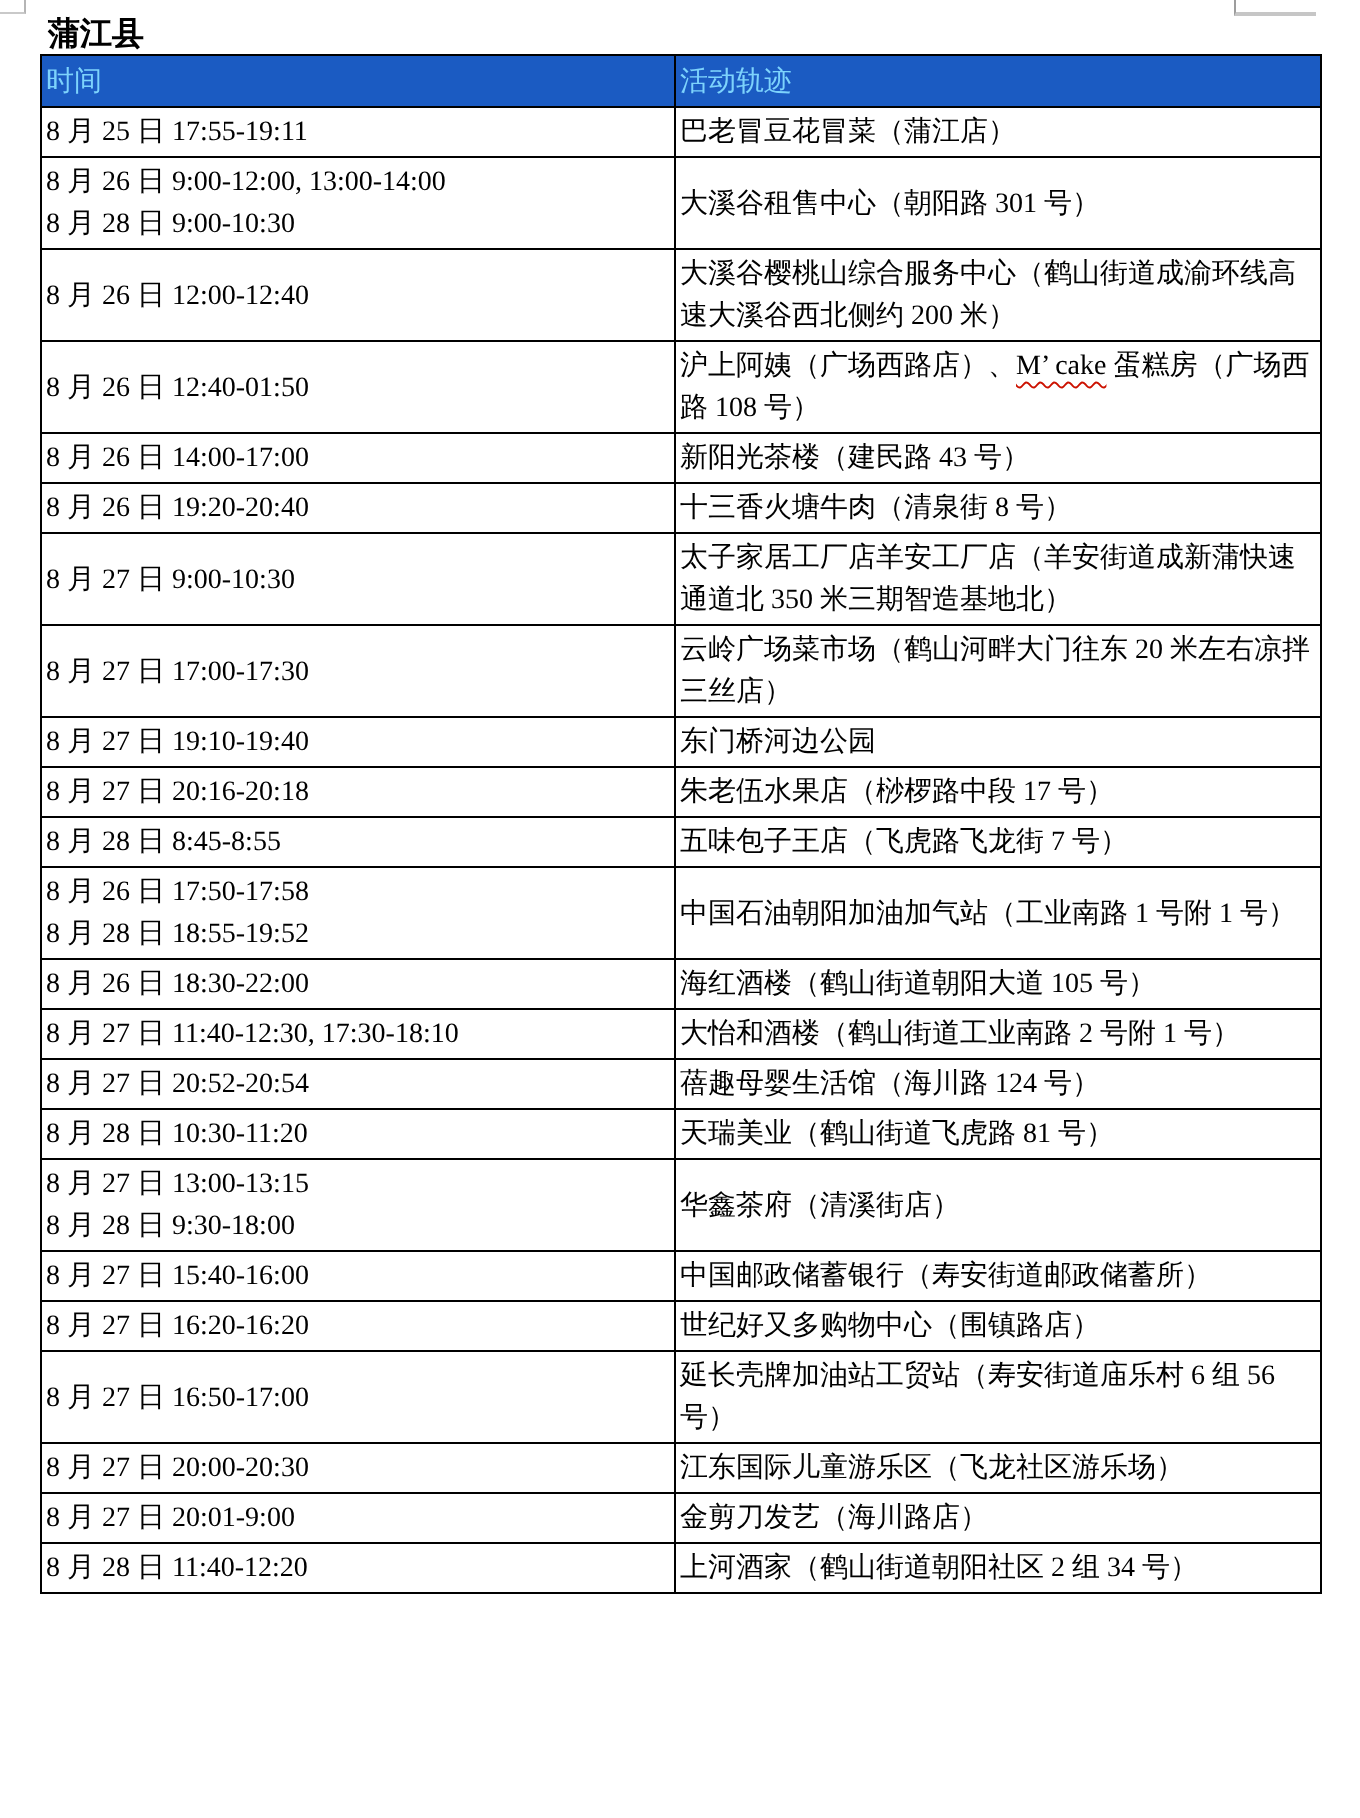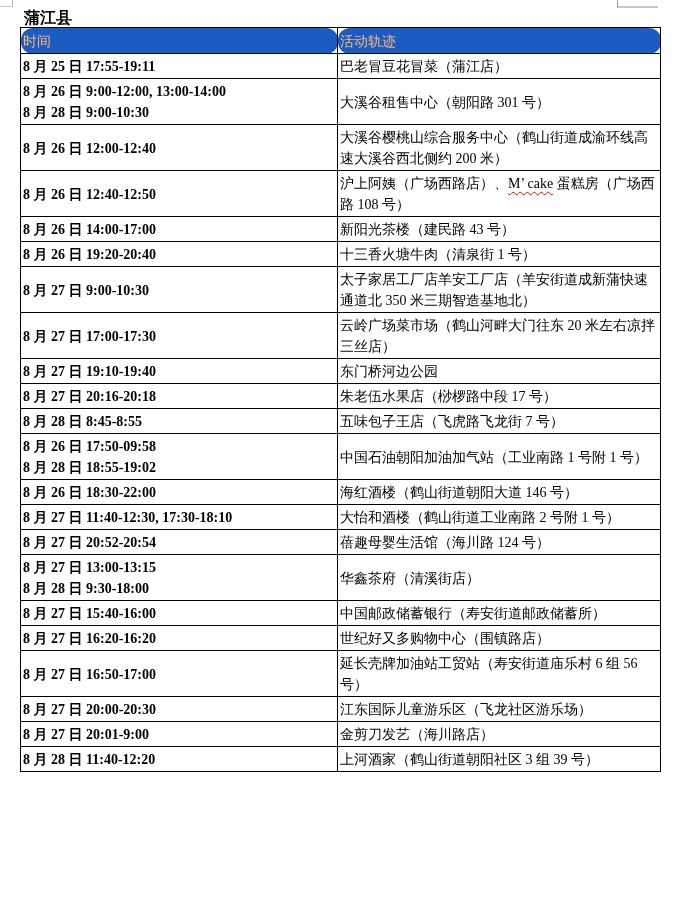--- a/index.html
+++ b/index.html
@@ -58,25 +58,24 @@
     border: 1px solid #000000;
     padding: 2px 2px 1px 2px;
     line-height: 21px;
     vertical-align: middle;
     text-align: left;
     font-weight: normal;
     word-break: break-word;
   }
   .activity-table thead th {
     background: #1b5bc2;
-    color: #fdba74;
+    color: #7dd3fc;
     height: 22px;
-    border-radius: 12px;
-  }
-  .time-line { white-space: nowrap; font-weight: bold; }
+  }
+  .time-line { white-space: nowrap; }
   .misspelled {
     text-decoration: underline;
     text-decoration-style: wavy;
     text-decoration-color: #cc1100;
     text-decoration-thickness: 1px;
     text-underline-offset: 3px;
   }
 </style>
 </head>
 <body>
@@ -118,37 +117,37 @@
 
   <tr>
     <td>
             <div class="time-line">8 月 26 日 12:00-12:40</div>
           </td>
     <td>大溪谷樱桃山综合服务中心（鹤山街道成渝环线高速大溪谷西北侧约 200 米）</td>
   </tr>
 
   <tr>
     <td>
-            <div class="time-line">8 月 26 日 12:40-12:50</div>
+            <div class="time-line">8 月 26 日 12:40-01:50</div>
           </td>
     <td><span>沪上阿姨（广场西路店）、</span><span class="misspelled">M’ cake</span><span> 蛋糕房（广场西路 108 号）</span></td>
   </tr>
 
   <tr>
     <td>
             <div class="time-line">8 月 26 日 14:00-17:00</div>
           </td>
     <td>新阳光茶楼（建民路 43 号）</td>
   </tr>
 
   <tr>
     <td>
             <div class="time-line">8 月 26 日 19:20-20:40</div>
           </td>
-    <td>十三香火塘牛肉（清泉街 1 号）</td>
+    <td>十三香火塘牛肉（清泉街 8 号）</td>
   </tr>
 
   <tr>
     <td>
             <div class="time-line">8 月 27 日 9:00-10:30</div>
           </td>
     <td>太子家居工厂店羊安工厂店（羊安街道成新蒲快速通道北 350 米三期智造基地北）</td>
   </tr>
 
   <tr>
@@ -174,49 +173,55 @@
 
   <tr>
     <td>
             <div class="time-line">8 月 28 日 8:45-8:55</div>
           </td>
     <td>五味包子王店（飞虎路飞龙街 7 号）</td>
   </tr>
 
   <tr>
     <td>
-            <div class="time-line">8 月 26 日 17:50-09:58</div>
-            <div class="time-line">8 月 28 日 18:55-19:02</div>
+            <div class="time-line">8 月 26 日 17:50-17:58</div>
+            <div class="time-line">8 月 28 日 18:55-19:52</div>
           </td>
     <td>中国石油朝阳加油加气站（工业南路 1 号附 1 号）</td>
   </tr>
 
 
   <tr>
     <td>
             <div class="time-line">8 月 26 日 18:30-22:00</div>
           </td>
-    <td>海红酒楼（鹤山街道朝阳大道 146 号）</td>
+    <td>海红酒楼（鹤山街道朝阳大道 105 号）</td>
   </tr>
 
   <tr>
     <td>
             <div class="time-line">8 月 27 日 11:40-12:30, 17:30-18:10</div>
           </td>
     <td>大怡和酒楼（鹤山街道工业南路 2 号附 1 号）</td>
   </tr>
 
   <tr>
     <td>
             <div class="time-line">8 月 27 日 20:52-20:54</div>
           </td>
     <td>蓓趣母婴生活馆（海川路 124 号）</td>
   </tr>
 
 
+  <tr>
+    <td>
+            <div class="time-line">8 月 28 日 10:30-11:20</div>
+          </td>
+    <td>天瑞美业（鹤山街道飞虎路 81 号）</td>
+  </tr>
 
   <tr>
     <td>
             <div class="time-line">8 月 27 日 13:00-13:15</div>
             <div class="time-line">8 月 28 日 9:30-18:00</div>
           </td>
     <td>华鑫茶府（清溪街店）</td>
   </tr>
 
   <tr>
@@ -251,18 +256,18 @@
     <td>
             <div class="time-line">8 月 27 日 20:01-9:00</div>
           </td>
     <td>金剪刀发艺（海川路店）</td>
   </tr>
 
   <tr>
     <td>
             <div class="time-line">8 月 28 日 11:40-12:20</div>
           </td>
-    <td>上河酒家（鹤山街道朝阳社区 3 组 39 号）</td>
+    <td>上河酒家（鹤山街道朝阳社区 2 组 34 号）</td>
   </tr>
 </tbody>
   </table>
 
 </div>
 
 </body></html>

